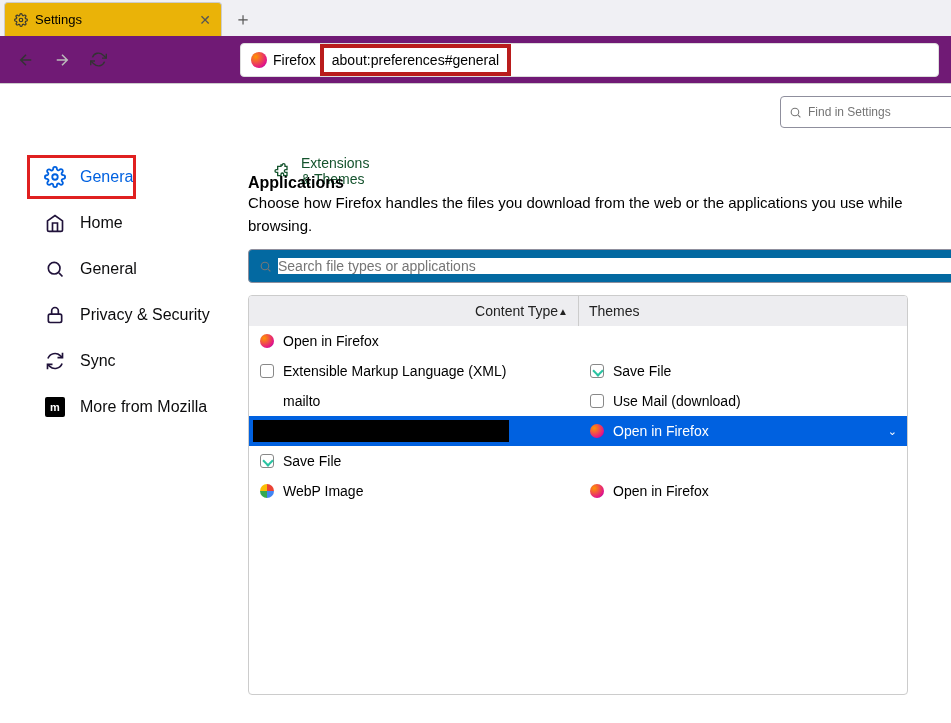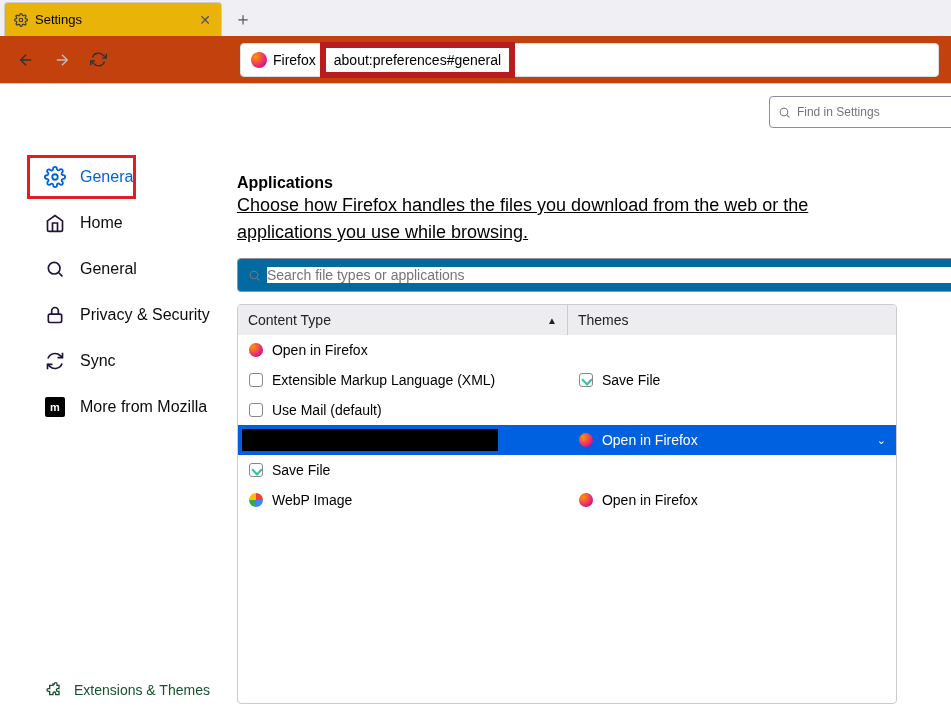--- a/index.html
+++ b/index.html
@@ -8,61 +8,61 @@
   
   .tabstrip { height:36px; background:#f0f0f4; display:flex; align-items:flex-end; padding-left:4px; }
   .tab { width:218px; height:34px; background:#eab308; border:1px solid #ccc; border-bottom:none;
          border-radius:4px 4px 0 0; display:flex; align-items:center; padding:0 8px; font-size:13px; }
   .tab .ticon { width:16px; height:16px; margin-right:6px; display:flex; align-items:center; justify-content:center; }
   .tab .tlabel { flex:1; }
   .tab .tclose { width:16px; height:16px; display:flex; align-items:center; justify-content:center; color:#555; font-size:14px; }
   .newtab { width:30px; height:30px; display:flex; align-items:center; justify-content:center; color:#555; font-size:18px; margin-left:6px; margin-bottom:2px; }
 
   
-  .toolbar { height:48px; background:#c2410c; border-bottom:1px solid #ccc; display:flex; align-items:center; padding:0 12px; gap:8px; }
+  .toolbar { height:48px; background:#701a75; border-bottom:1px solid #ccc; display:flex; align-items:center; padding:0 12px; gap:8px; }
   .navbtn { width:28px; height:28px; display:flex; align-items:center; justify-content:center; color:#333; }
   .navbtn.disabled { color:#bbb; }
   .urlbox { margin-left:120px; height:34px; background:#fff; border:1px solid #ddd; border-radius:4px;
             display:flex; align-items:center; padding:0 10px; font-size:14px; flex:1; max-width:700px; }
   .urlbox .fxicon { width:16px; height:16px; margin-right:6px; background:radial-gradient(circle at 30% 30%,#ff9500,#e31587 70%,#6200a4); border-radius:50%; }
   .urlbox .label { margin-right:8px; }
-  .urlbox .highlight { border:6px solid #b91c1c; padding:4px 8px; margin-left:-4px; }
+  .urlbox .highlight { border:4px solid #b91c1c; padding:4px 8px; margin-left:-4px; }
 
   
   .page { position:absolute; top:84px; left:0; right:0; bottom:0; background:#fff; display:flex; }
-  .sidebar { width:240px; padding:70px 0 16px 0; display:flex; flex-direction:column; }
+  .sidebar { width:240px; padding:70px 0 16px 0; display:flex; flex-direction:row; }
   .navlist { flex:1; }
   .navitem { height:46px; display:flex; align-items:center; padding-left:44px; font-size:16px; color:#0c0c0d; cursor:default; }
   .navitem .nicon { width:22px; height:22px; margin-right:14px; display:flex; align-items:center; justify-content:center; color:#20123a; }
   .navitem.active { color:#0061e0; }
   .navitem.active .nicon { color:#0061e0; }
   .navitem.active-box { outline:3px solid #e02020; outline-offset:-4px; margin:0 92px 0 26px; padding-left:18px; }
   .footer { padding-left:44px; }
   .footitem { height:34px; display:flex; align-items:center; font-size:14px; color:#14532d; }
   .footitem .ficon { width:18px; height:18px; margin-right:12px; display:flex; align-items:center; justify-content:center; }
 
   
   .content { flex:1; padding:16px 20px 0 8px; position:relative; }
   .findbox { position:absolute; top:12px; right:20px; width:232px; height:32px; border:1px solid #8f8f9d; border-radius:4px;
              background:#fff; display:flex; align-items:center; padding:0 8px; font-size:14px; color:#777; }
   .findbox input { border:none; outline:none; flex:1; font-size:12px; }
   .findbox .sicon { margin-right:6px; color:#777; }
 
   h2 { font-size:16px; font-weight:700; margin-top:74px; }
-  .desc { font-size:18px; line-height:1.5; margin-bottom:12px; max-width:660px;text-decoration:underline; }
+  .desc { font-size:15px; line-height:1.5; margin-bottom:12px; max-width:660px; }
 
   .appsearch { width:764px; height:34px; border:1px solid #8f8f9d; border-radius:4px; background:#0369a1;
                display:flex; align-items:center; padding:0 10px; font-size:14px; color:#777; margin-bottom:12px; }
   .appsearch input { border:none; outline:none; flex:1; font-size:14px; }
 
   .apptable { width:660px; height:400px; border:1px solid #ccc; border-radius:4px; overflow:hidden; background:#fff; }
   .thead { height:30px; background:#ededf0; display:flex; font-size:14px; }
   .th { display:flex; align-items:center; padding:0 10px; color:#222; border-right:1px solid #ccc; }
   .th:last-child { border-right:none; }
-  .th.ct { width:330px; justify-content:space-between; }
+  .th.ct { width:330px; justify-content:flex-end; }
   .th.ac { flex:1; }
   .sortarr { font-size:10px; }
   .tbody { }
   .trow { height:30px; display:flex; align-items:center; font-size:14px; }
   .tcell { display:flex; align-items:center; padding:0 10px; }
   .tcell.ct { width:330px; }
   .tcell.ac { flex:1; }
   .cicon { width:16px; height:16px; margin-right:8px; display:flex; align-items:center; justify-content:center; }
   .trow.selected { background:#0061e0; color:#fff; }
   .trow.selected .tcell.ct { background:#000; color:#000; margin:0 70px 0 4px; width:256px; height:22px; }
@@ -241,25 +241,29 @@
               <span>Extensible Markup Language (XML)</span>
             </div>
             <div class="tcell ac">
               <span class="cicon">
                 <span class="dot save"></span>
               </span>
               <span>Save File</span>
             </div>
           </div>
           <div class="trow">
+            <div class="tcell ct">
+              <span style="width: 24px;"></span>
+              <span>mailto</span>
+            </div>
             <div class="tcell ac">
               <span class="cicon">
                 <span class="dot mail"></span>
               </span>
-              <span>Use Mail (default)</span>
+              <span>Use Mail (download)</span>
             </div>
           </div>
           <div class="trow selected">
             <div class="tcell ct"></div>
             <div class="tcell ac">
               <span class="cicon">
                 <span class="dot ff"></span>
               </span>
               <span>Open in Firefox</span>
               <span class="chev">⌄</span>

